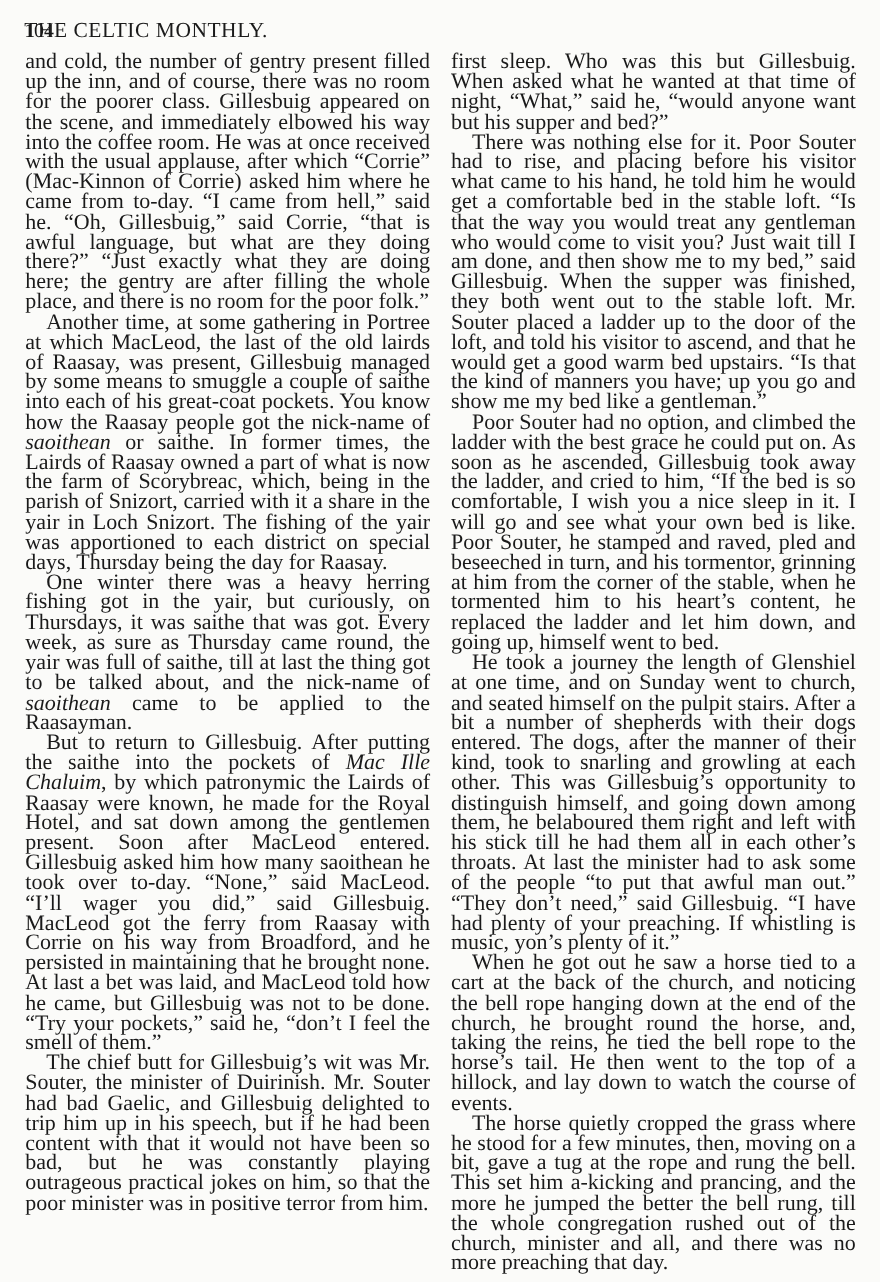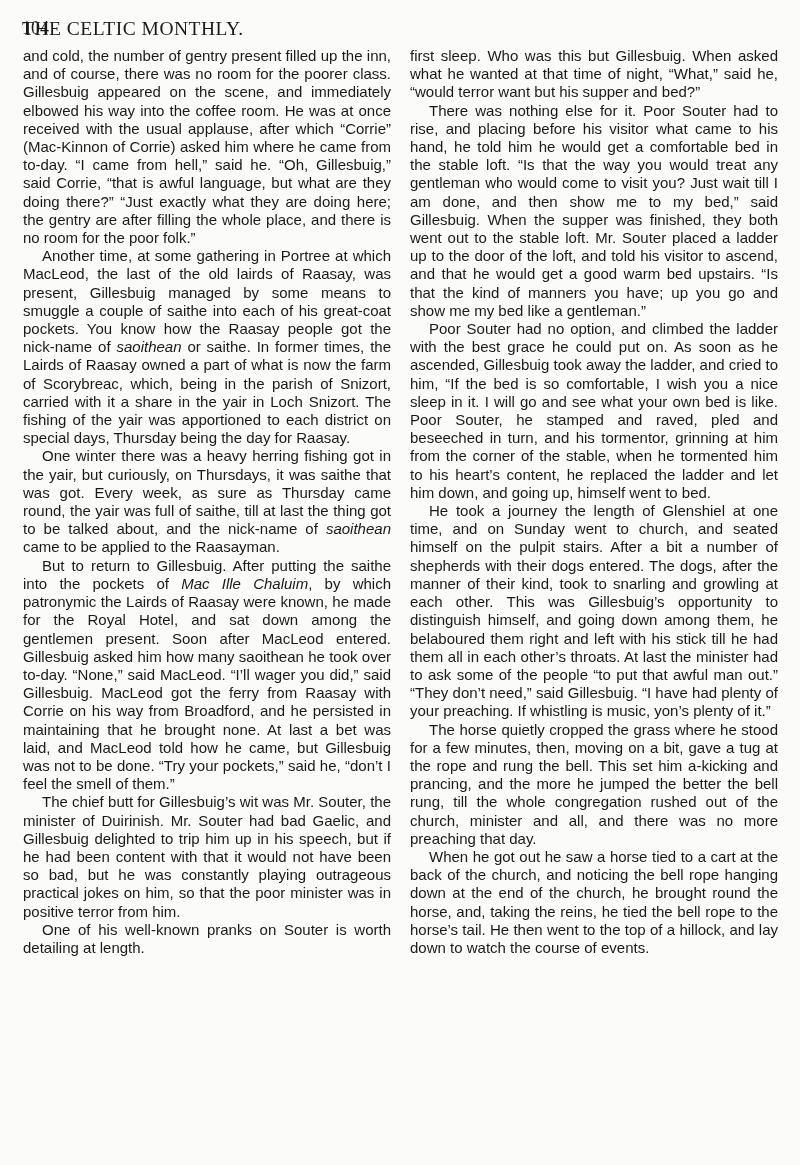--- a/index.html
+++ b/index.html
@@ -17,22 +17,22 @@
     font-size: 18px; letter-spacing: 0;
     font-family: "Liberation Serif", serif;
   }
   .running-title {
     position: absolute; left: 0; right: 0; top: 3px; text-align: left;
     font-size: 19.5px; letter-spacing: 0.5px;
     font-family: "Liberation Serif", serif;
   }
   .column {
     position: absolute; top: 47px; width: 368px;
-    font-family: Liberation Sans, sans-serif;
-    font-size: 15px; line-height: 18.2px;
+    font-family: Liberation Serif, serif;
+    font-size: 20px; line-height: 18.2px;
     text-align: justify; hyphens: manual;
   }
   .col-left { left: 23px; }
   .col-right { left: 410px; }
   .para { margin: 0; text-indent: 19px; }
   .para.no-indent { text-indent: 0; }
   .para i { font-style: italic; }
 </style>
 </head>
 <body>
@@ -41,22 +41,21 @@
   <span class="page-number">104</span>
   <div class="running-title">THE CELTIC MONTHLY.</div>
 </div>
 
 <div class="column col-left">
     <p class="para no-indent"><span>and cold, the number of gentry present filled up the inn, and of course, there was no room for the poorer class.  Gillesbuig appeared on the scene, and immediately elbowed his way into the coffee room.  He was at once received with the usual applause, after which “Corrie” (Mac-Kinnon of Corrie) asked him where he came from to-day.  “I came from hell,” said he. “Oh, Gillesbuig,” said Corrie, “that is awful language, but what are they doing there?” “Just exactly what they are doing here; the gentry are after filling the whole place, and there is no room for the poor folk.”</span></p>
     <p class="para"><span>Another time, at some gathering in Portree at which MacLeod, the last of the old lairds of Raasay, was present, Gillesbuig managed by some means to smuggle a couple of saithe into each of his great-coat pockets.  You know how the Raasay people got the nick-name of </span><i>saoithean</i><span> or saithe.  In former times, the Lairds of Raasay owned a part of what is now the farm of Scorybreac, which, being in the parish of Snizort, carried with it a share in the yair in Loch Snizort.  The fishing of the yair was apportioned to each district on special days, Thursday being the day for Raasay.</span></p>
     <p class="para"><span>One winter there was a heavy herring fishing got in the yair, but curiously, on Thursdays, it was saithe that was got.  Every week, as sure as Thursday came round, the yair was full of saithe, till at last the thing got to be talked about, and the nick-name of </span><i>saoithean</i><span> came to be applied to the Raasayman.</span></p>
     <p class="para"><span>But to return to Gillesbuig.  After putting the saithe into the pockets of </span><i>Mac Ille Chaluim</i><span>, by which patronymic the Lairds of Raasay were known, he made for the Royal Hotel, and sat down among the gentlemen present.  Soon after MacLeod entered.  Gillesbuig asked him how many saoithean he took over to-day. “None,” said MacLeod.  “I’ll wager you did,” said Gillesbuig.  MacLeod got the ferry from Raasay with Corrie on his way from Broadford, and he persisted in maintaining that he brought none.  At last a bet was laid, and MacLeod told how he came, but Gillesbuig was not to be done.  “Try your pockets,” said he, “don’t I feel the smell of them.”</span></p>
     <p class="para"><span>The chief butt for Gillesbuig’s wit was Mr. Souter, the minister of Duirinish.  Mr. Souter had bad Gaelic, and Gillesbuig delighted to trip him up in his speech, but if he had been content with that it would not have been so bad, but he was constantly playing outrageous practical jokes on him, so that the poor minister was in positive terror from him.</span></p>
-    <p class="para"><span>One of his well-known pranks on Souter is worth detailing at length.</span></p>
   </div>
 <div class="column col-right">
-    <p class="para no-indent"><span>first sleep.  Who was this but Gillesbuig. When asked what he wanted at that time of night, “What,” said he, “would terror want but his supper and bed?”</span></p>
+    <p class="para no-indent"><span>first sleep.  Who was this but Gillesbuig. When asked what he wanted at that time of night, “What,” said he, “would anyone want but his supper and bed?”</span></p>
     <p class="para"><span>There was nothing else for it.  Poor Souter had to rise, and placing before his visitor what came to his hand, he told him he would get a comfortable bed in the stable loft.  “Is that the way you would treat any gentleman who would come to visit you?  Just wait till I am done, and then show me to my bed,” said Gillesbuig.  When the supper was finished, they both went out to the stable loft.  Mr. Souter placed a ladder up to the door of the loft, and told his visitor to ascend, and that he would get a good warm bed upstairs.  “Is that the kind of manners you have; up you go and show me my bed like a gentleman.”</span></p>
     <p class="para"><span>Poor Souter had no option, and climbed the ladder with the best grace he could put on.  As soon as he ascended, Gillesbuig took away the ladder, and cried to him, “If the bed is so comfortable, I wish you a nice sleep in it.  I will go and see what your own bed is like. Poor Souter, he stamped and raved, pled and beseeched in turn, and his tormentor, grinning at him from the corner of the stable, when he tormented him to his heart’s content, he replaced the ladder and let him down, and going up, himself went to bed.</span></p>
     <p class="para"><span>He took a journey the length of Glenshiel at one time, and on Sunday went to church, and seated himself on the pulpit stairs.  After a bit a number of shepherds with their dogs entered.  The dogs, after the manner of their kind, took to snarling and growling at each other.  This was Gillesbuig’s opportunity to distinguish himself, and going down among them, he belaboured them right and left with his stick till he had them all in each other’s throats.  At last the minister had to ask some of the people “to put that awful man out.” “They don’t need,” said Gillesbuig.  “I have had plenty of your preaching.  If whistling is music, yon’s plenty of it.”</span></p>
+    <p class="para"><span>When he got out he saw a horse tied to a cart at the back of the church, and noticing the bell rope hanging down at the end of the church, he brought round the horse, and, taking the reins, he tied the bell rope to the horse’s tail.  He then went to the top of a hillock, and lay down to watch the course of events.</span></p>
     <p class="para"><span>The horse quietly cropped the grass where he stood for a few minutes, then, moving on a bit, gave a tug at the rope and rung the bell. This set him a-kicking and prancing, and the more he jumped the better the bell rung, till the whole congregation rushed out of the church, minister and all, and there was no more preaching that day.</span></p>
-    <p class="para"><span>When he got out he saw a horse tied to a cart at the back of the church, and noticing the bell rope hanging down at the end of the church, he brought round the horse, and, taking the reins, he tied the bell rope to the horse’s tail.  He then went to the top of a hillock, and lay down to watch the course of events.</span></p>
   </div>
 
 </body></html>

